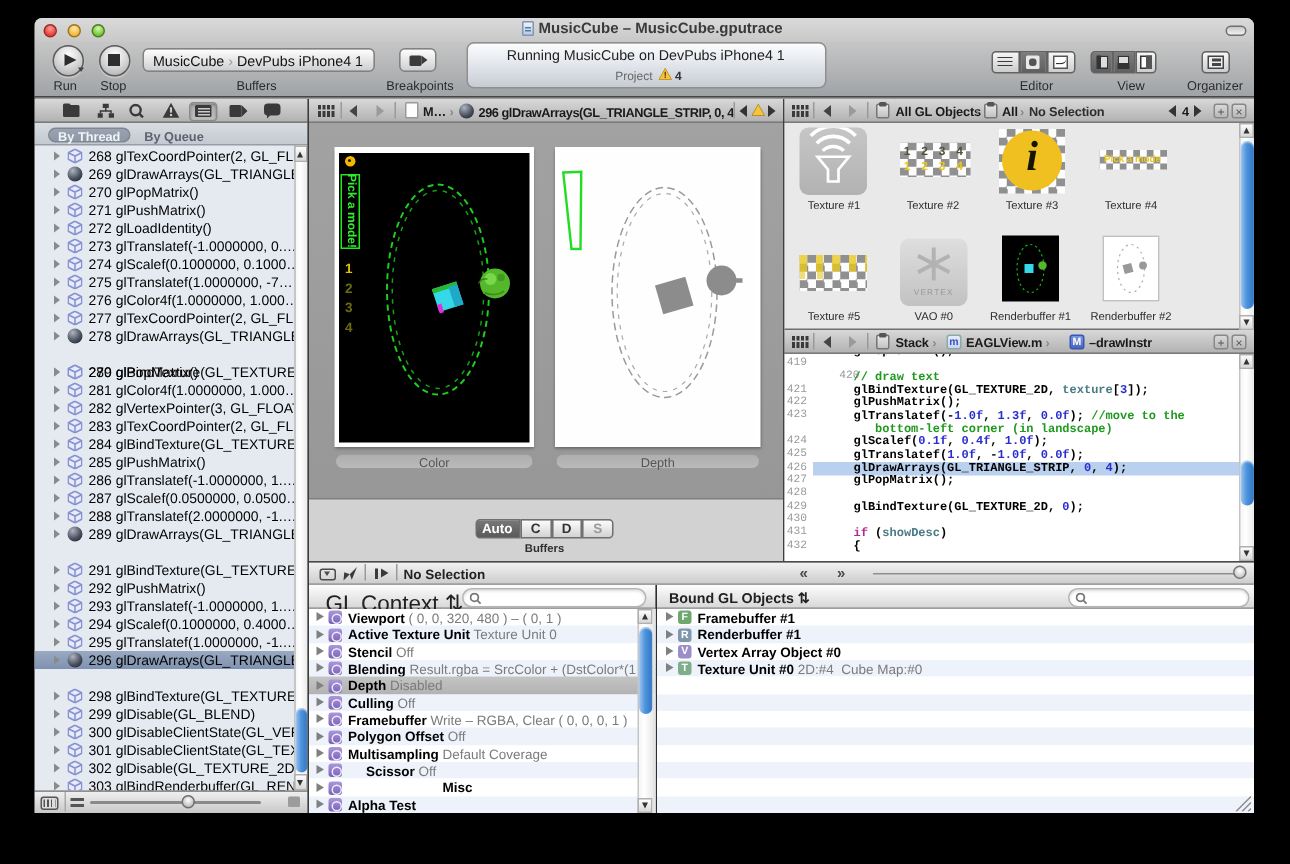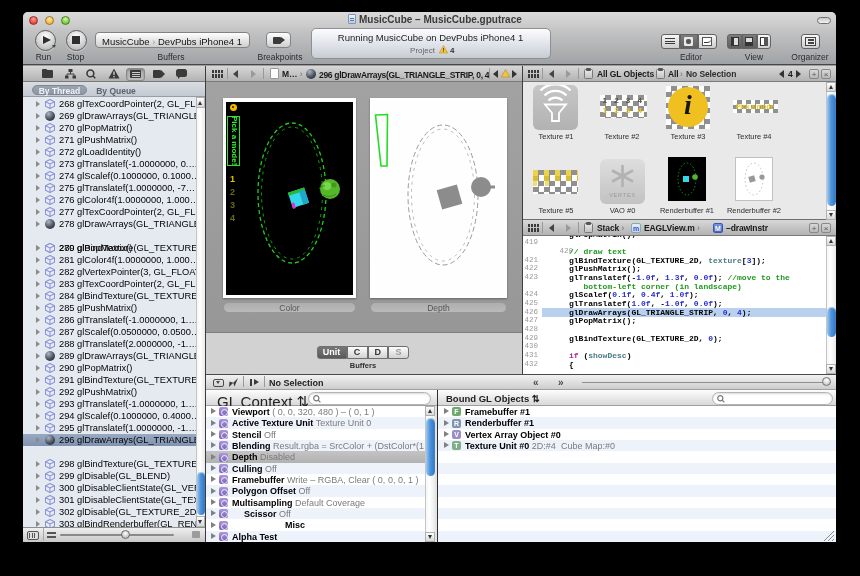--- a/index.html
+++ b/index.html
@@ -301,28 +301,20 @@
             <path d="M5 0.5 L9.5 2.8 L9.5 7.2 L5 9.5 L0.5 7.2 L0.5 2.8 Z" fill="#e8ecfa" stroke="#8892d2" stroke-width="1.05"></path>
             <path d="M0.5 2.8 L5 5 L9.5 2.8 M5 5 L5 9.5" stroke="#8892d2" stroke-width="1.05" fill="none"></path>
           </svg>
 <span class="navtxt">288 glTranslatef(2.0000000, -1.…</span>
 </div>
 <div class="navrow" style="top:253px;">
 <span class="rowtri"></span>
 <span class="sphereic"></span>
 <span class="navtxt">289 glDrawArrays(GL_TRIANGLE_…</span>
 </div>
-<div class="navrow" style="top:265px;">
-<span class="rowtri"></span>
-<svg class="cubeic" viewBox="0 0 10 10">
-            <path d="M5 0.5 L9.5 2.8 L9.5 7.2 L5 9.5 L0.5 7.2 L0.5 2.8 Z" fill="#e8ecfa" stroke="#8892d2" stroke-width="1.05"></path>
-            <path d="M0.5 2.8 L5 5 L9.5 2.8 M5 5 L5 9.5" stroke="#8892d2" stroke-width="1.05" fill="none"></path>
-          </svg>
-<span class="navtxt">290 glPopMatrix()</span>
-</div>
 <div class="navrow" style="top:277px;">
 <span class="rowtri"></span>
 <svg class="cubeic" viewBox="0 0 10 10">
             <path d="M5 0.5 L9.5 2.8 L9.5 7.2 L5 9.5 L0.5 7.2 L0.5 2.8 Z" fill="#e8ecfa" stroke="#8892d2" stroke-width="1.05"></path>
             <path d="M0.5 2.8 L5 5 L9.5 2.8 M5 5 L5 9.5" stroke="#8892d2" stroke-width="1.05" fill="none"></path>
           </svg>
 <span class="navtxt">291 glBindTexture(GL_TEXTURE_…</span>
 </div>
 <div class="navrow" style="top:289px;">
 <span class="rowtri"></span>
@@ -485,21 +477,21 @@
 <path d="M1.5 13 L13.5 12.5 L13 64 L7 64 Z" fill="none" stroke="#22dd22" stroke-width="1.6"></path>
 <ellipse cx="69" cy="93" rx="35" ry="70" fill="none" stroke="#9a9a9a" stroke-width="1" stroke-dasharray="5 3"></ellipse>
 <ellipse cx="69" cy="93" rx="31.5" ry="66" fill="none" stroke="#aaa" stroke-width="0.8" stroke-dasharray="3 4"></ellipse>
 <rect x="65" y="85" width="21" height="20" fill="#8c8c8c" transform="rotate(-16 75.5 95)"></rect>
 <circle cx="107" cy="85" r="10" fill="#8c8c8c"></circle>
           <rect x="116" y="83.5" width="5" height="3" fill="#8c8c8c"></rect>
 </svg>
 </div>
 <div class="abs capsule" style="left:347px;top:290px;width:137px;height:11px;line-height:11px;">Depth</div>
 <div class="abs" style="left:183px;top:320px;width:317px;height:42px;background:#d2d2d2;border-top:1px solid #7f7f7f;"></div>
-<div class="seg segdark" style="left:293.5px;top:334px;width:30px;height:12.5px;line-height:11px;border-radius:3px 0 0 3px;">Unit</div>
+<div class="seg segdark" style="left:293.5px;top:334px;width:30px;height:12.5px;line-height:11px;border-radius:3px 0 0 3px;">Auto</div>
 <div class="seg seglight" style="left:323.5px;top:334px;width:21px;height:12.5px;line-height:11px;">C</div>
 <div class="seg seglight" style="left:344.5px;top:334px;width:20.5px;height:12.5px;line-height:11px;">D</div>
 <div class="seg seglight" style="left:365px;top:334px;width:21px;height:12.5px;line-height:11px;border-radius:0 3px 3px 0;;color:#9a9a9a">S</div>
 <div class="abs blabel" style="left:310px;top:349px;width:60px;font-weight:bold;">Buffers</div>
 <div class="abs" style="left:499px;top:54px;width:1px;height:308px;background:#3f3f3f;"></div>
 <div class="abs jbar" style="left:500px;top:54px;width:313px;height:16px;"></div>
 <div class="abs gridicon" style="left:505px;top:57.5px;height:8px;">
         <i></i>
         <i></i>
         <i></i>
@@ -710,21 +702,21 @@
 <div class="ctxtri" style="left:5px;top:92.864px;"></div>
 <div class="glic" style="left:13px;top:91.864px;"></div>
 <div class="ctxrow" style="left:26px;top:91.664px;"><b>Multisampling</b><span class="val"> Default Coverage</span></div>
 <div class="abs" style="left:0;top:101.997px;width:231px;height:11.4px;background:#edf2fb;"></div>
 <div class="ctxtri" style="left:5px;top:104.197px;"></div>
 <div class="glic" style="left:13px;top:103.197px;"></div>
 <div class="ctxrow" style="left:38px;top:102.997px;text-align:center;"><b>Scissor</b><span class="val"> Off</span></div>
 <div class="abs" style="left:0;top:113.33px;width:231px;height:11.4px;background:#fff;"></div>
 <div class="ctxtri" style="left:5px;top:115.53px;"></div>
 <div class="glic" style="left:13px;top:114.53px;"></div>
-<div class="ctxrow" style="left:32px;top:114.33px;padding-left:47px;"><b>Misc</b><span class="val"></span></div>
+<div class="ctxrow" style="left:42px;top:114.33px;padding-left:47px;"><b>Misc</b><span class="val"></span></div>
 <div class="abs" style="left:0;top:124.663px;width:231px;height:11.4px;background:#edf2fb;"></div>
 <div class="ctxtri" style="left:5px;top:126.863px;"></div>
 <div class="glic" style="left:13px;top:125.863px;"></div>
 <div class="ctxrow" style="left:26px;top:125.663px;"><b>Alpha Test</b><span class="val"></span></div>
 </div>
 <div class="abs scrtrack" style="left:402px;top:394px;width:10px;height:136px;"></div>
 <div class="abs scrbtn" style="left:402px;top:394px;width:10px;height:10px;"></div>
 <div class="abs" style="left:404.5px;top:397px;width:0;height:0;border-left:2.5px solid transparent;border-right:2.5px solid transparent;border-bottom:4px solid #333;"></div>
 <div class="abs scrbtn" style="left:402px;top:520px;width:10px;height:10px;"></div>
 <div class="abs" style="left:404.5px;top:523px;width:0;height:0;border-left:2.5px solid transparent;border-right:2.5px solid transparent;border-top:4px solid #333;"></div>

